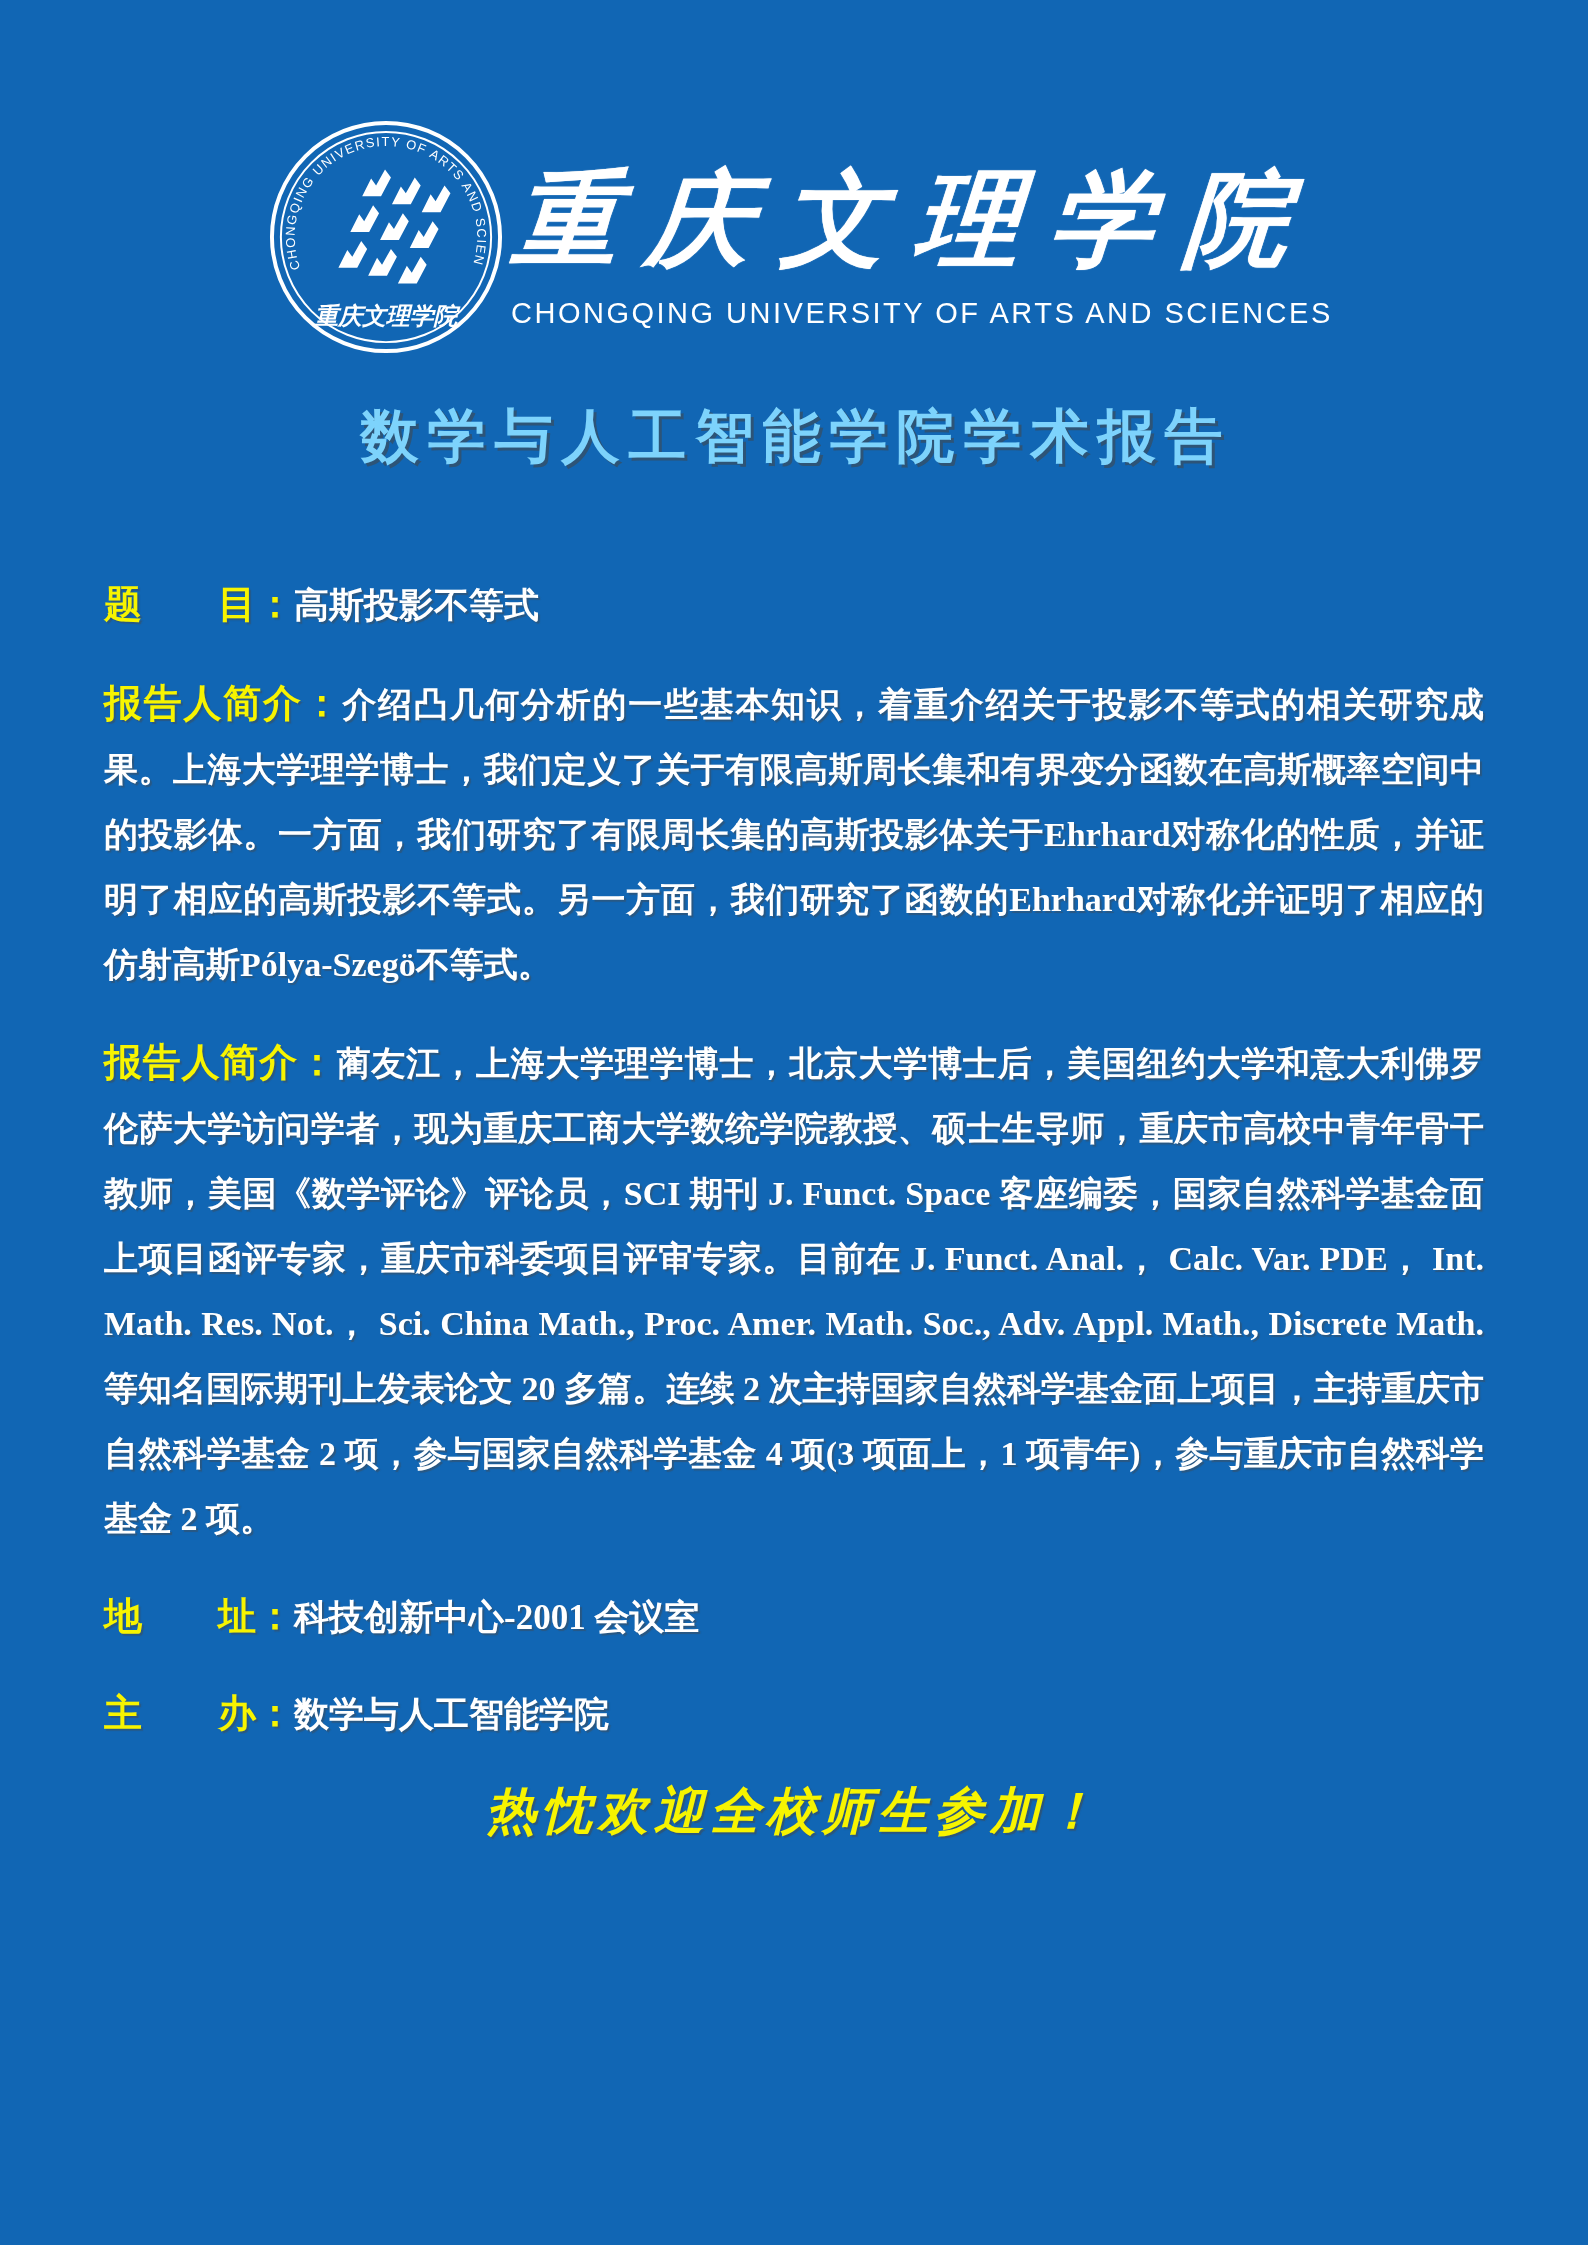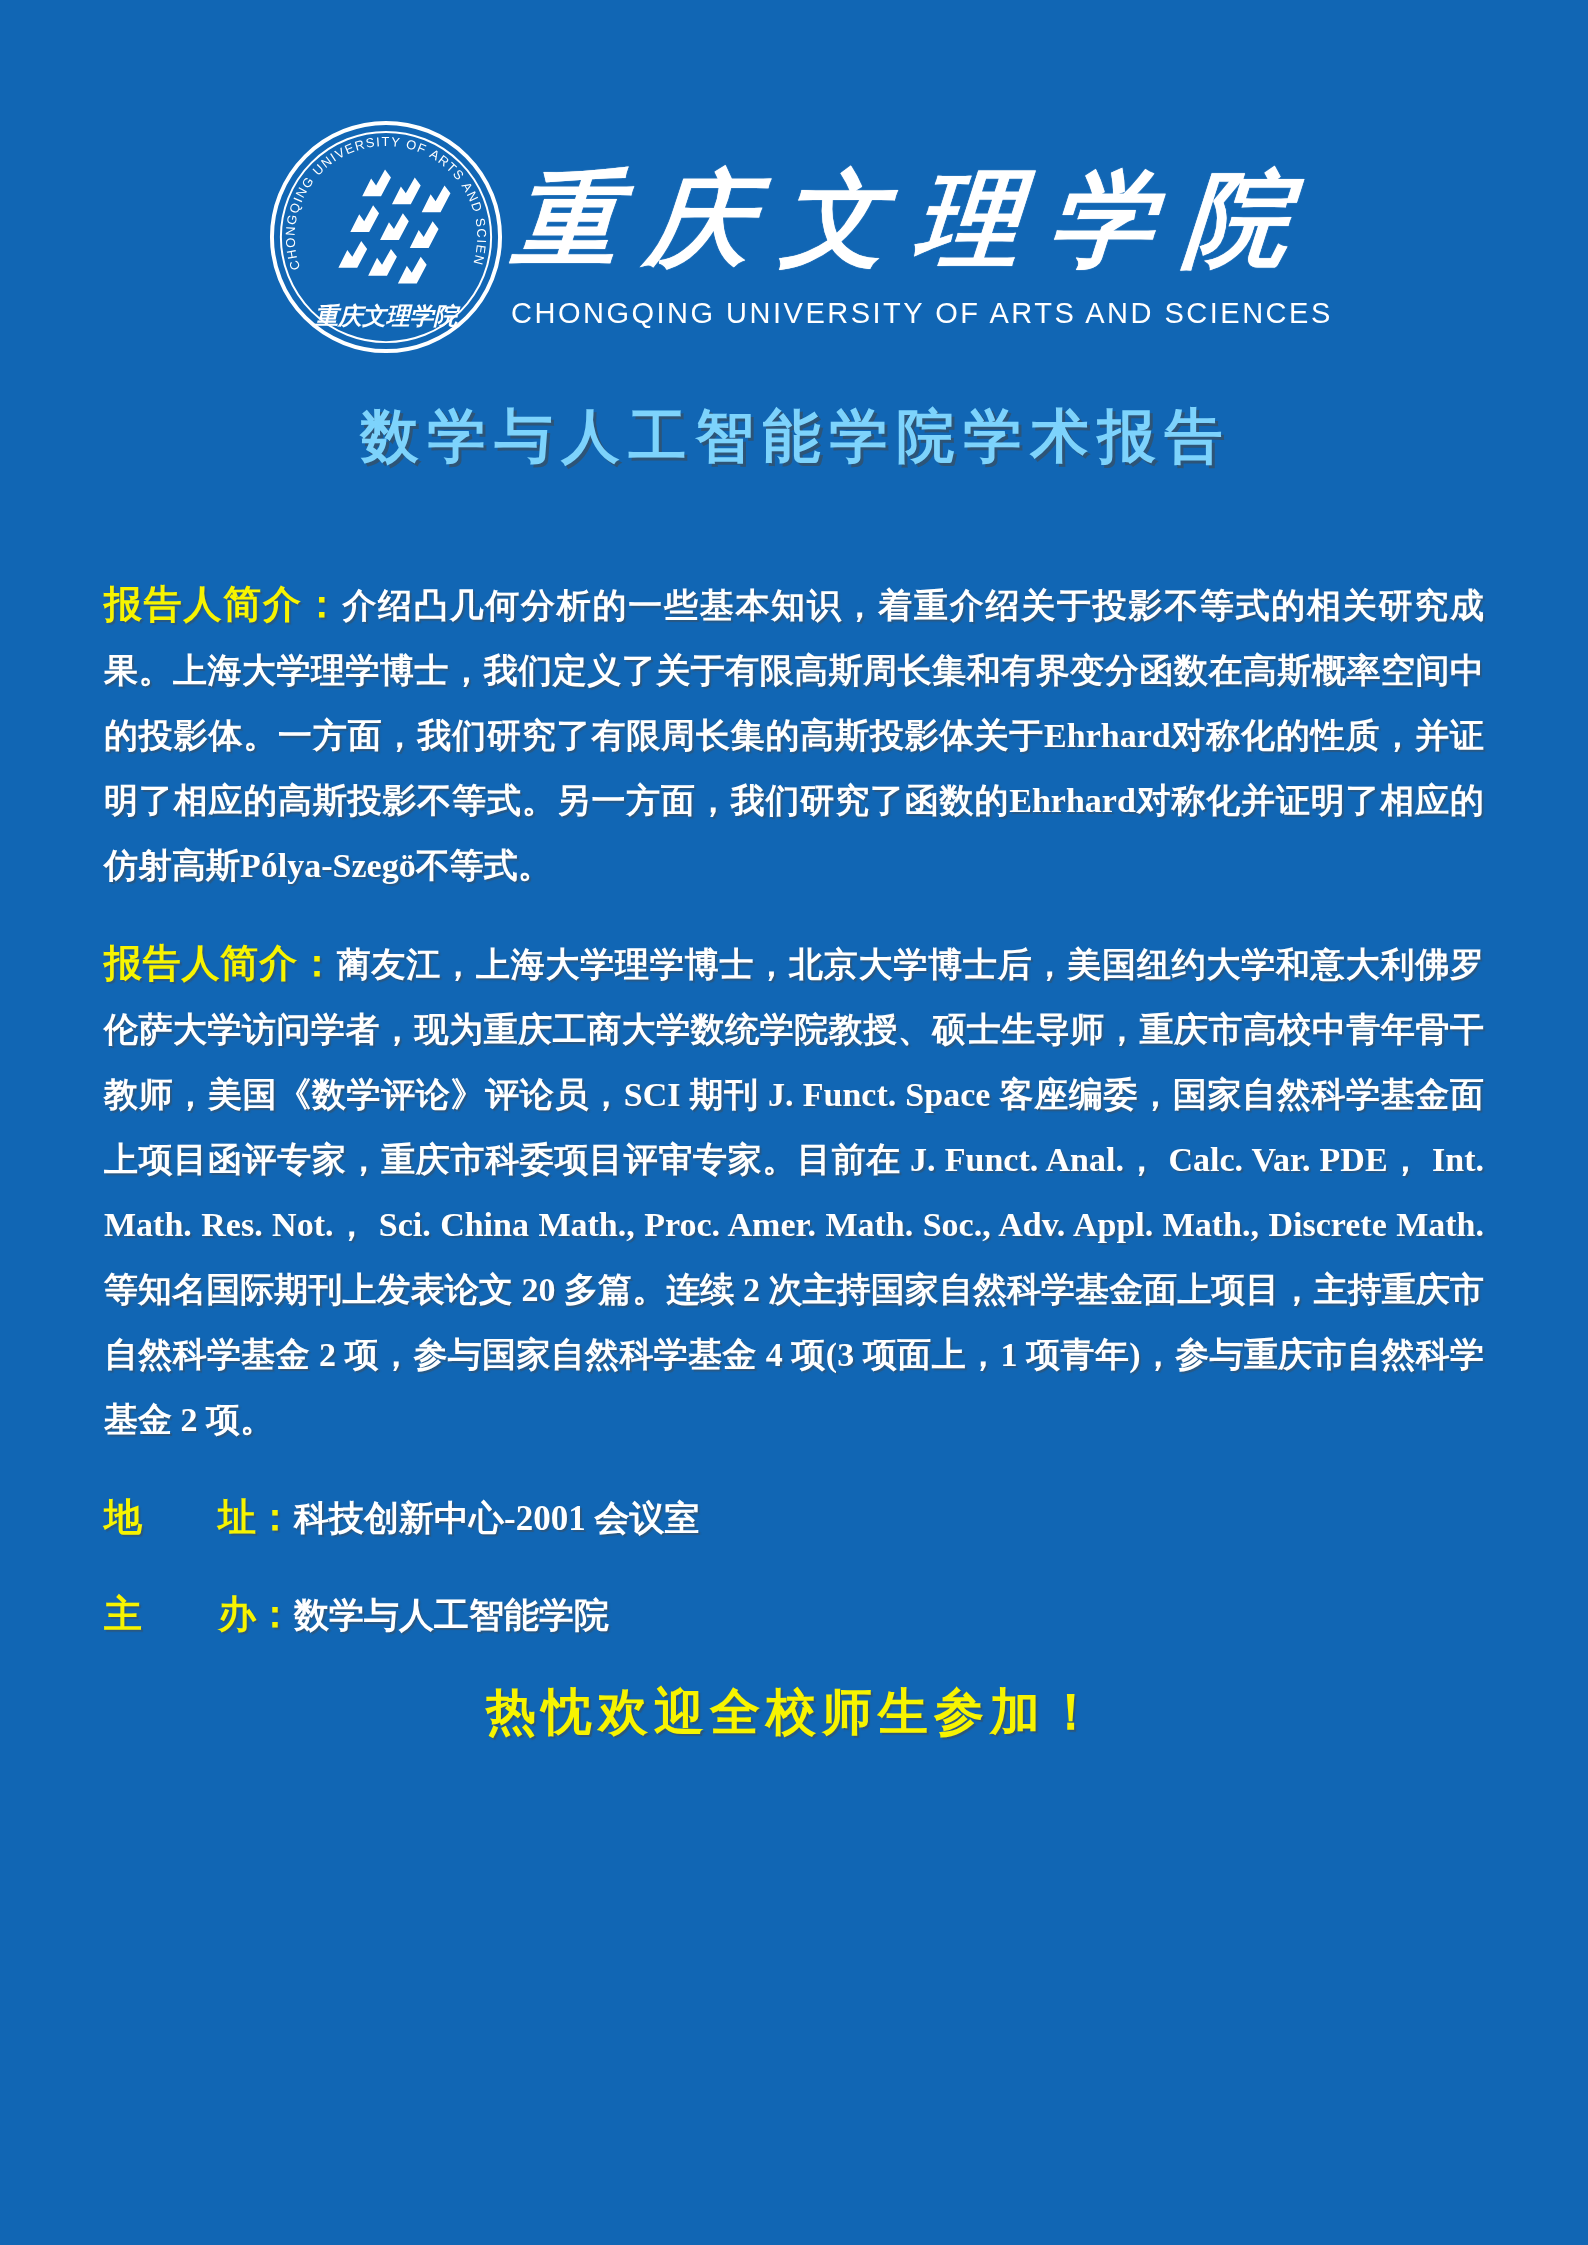--- a/index.html
+++ b/index.html
@@ -82,20 +82,21 @@
 
   
   .closing {
     margin-top: 14px;
     text-align: center;
     color: #f7f400;
     font-size: 50px;
     font-weight: bold;
     letter-spacing: 6px;
     text-shadow: 2px 2px 1px rgba(70,70,70,0.5);
+    font-style: italic;
   }
 </style>
 </head>
 <body>
 
 <div class="poster">
 
   <header class="logo-row">
     <svg class="seal" viewBox="0 0 240 240" aria-hidden="true">
       <defs>
@@ -125,20 +126,21 @@
 
     <div class="name-block">
       <div class="calligraphy">重庆文理学院</div>
       <div class="english-name">CHONGQING UNIVERSITY OF ARTS AND SCIENCES</div>
     </div>
   </header>
 
   <h1 class="poster-title">数学与人工智能学院学术报告</h1>
 
   <main class="content">
+    <p><span class="lbl">题　　目：</span><span class="val">高斯投影不等式</span></p>
 
     <p><span class="lbl">报告人简介：</span><span>介绍凸几何分析的一些基本知识，着重介绍关于投影不等式的相关研究成果。上海大学理学博士，我们定义了关于有限高斯周长集和有界变分函数在高斯概率空间中的投影体。一方面，我们研究了有限周长集的高斯投影体关于Ehrhard对称化的性质，并证明了相应的高斯投影不等式。另一方面，我们研究了函数的Ehrhard对称化并证明了相应的仿射高斯Pólya-Szegö不等式。</span></p>
 
     <p><span class="lbl">报告人简介：</span><span>蔺友江，上海大学理学博士，北京大学博士后，美国纽约大学和意大利佛罗伦萨大学访问学者，现为重庆工商大学数统学院教授、硕士生导师，重庆市高校中青年骨干教师，美国《数学评论》评论员，SCI 期刊 J. Funct. Space 客座编委，国家自然科学基金面上项目函评专家，重庆市科委项目评审专家。目前在 J. Funct. Anal.， Calc. Var. PDE， Int. Math. Res. Not.， Sci. China Math., Proc. Amer. Math. Soc., Adv. Appl. Math., Discrete Math. 等知名国际期刊上发表论文 20 多篇。连续 2 次主持国家自然科学基金面上项目，主持重庆市自然科学基金 2 项，参与国家自然科学基金 4 项(3 项面上，1 项青年)，参与重庆市自然科学基金 2 项。</span></p>
 
 
     <p class="sched"><span class="lbl">地　　址：</span><span class="val">科技创新中心-2001 会议室</span></p>
 
     <p class="sched"><span class="lbl">主　　办：</span><span class="val">数学与人工智能学院</span></p>
   </main>

